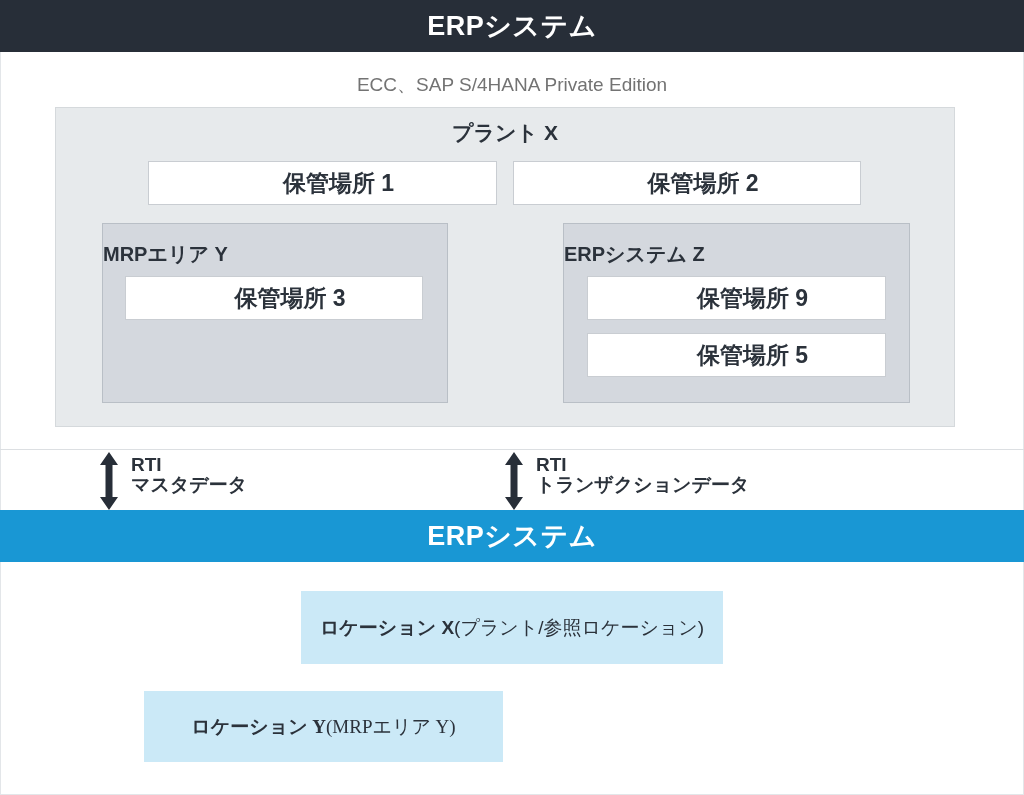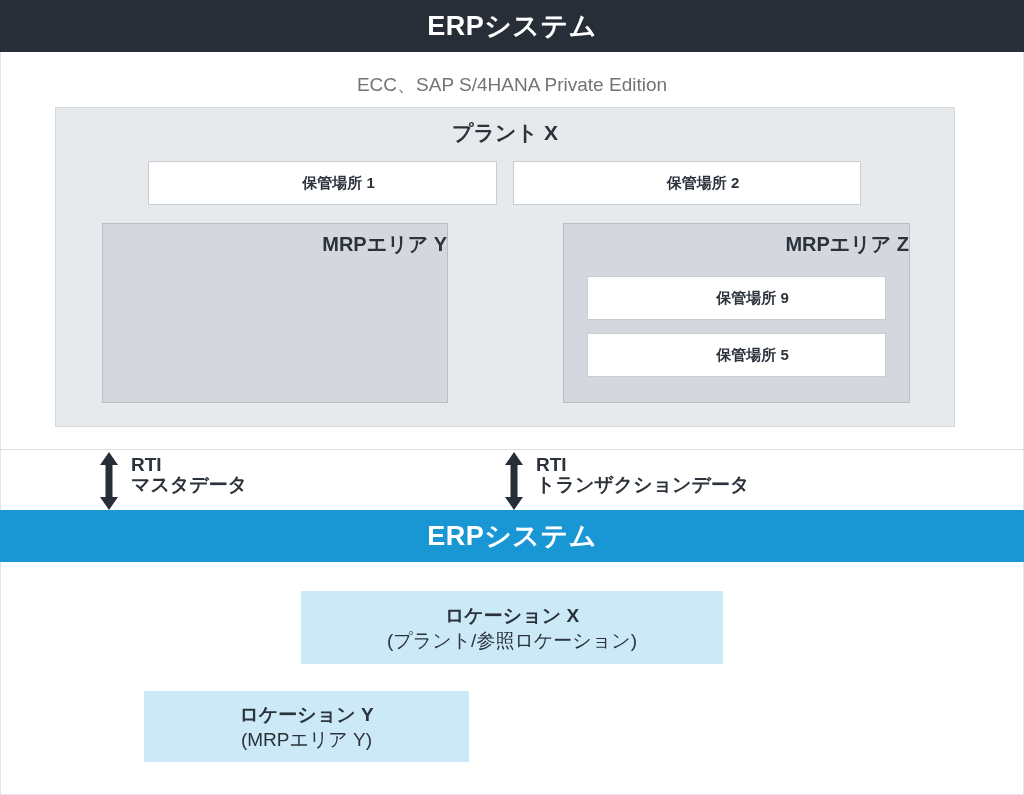--- a/index.html
+++ b/index.html
@@ -7,43 +7,43 @@
   #stage{position:relative;width:1024px;height:795px;background:#ffffff;overflow:hidden;
          box-shadow:inset 0 0 0 1px #e3e6e9;}
   .bar{position:absolute;left:0;width:1024px;height:52px;display:flex;align-items:center;justify-content:center;}
   .bar-top{top:0;background:#272e38;}
   .bar-bottom{top:510px;background:#1997d4;}
   .bar .bar-title{color:#ffffff;font-size:27px;font-weight:bold;letter-spacing:.5px;}
   .subtitle{position:absolute;top:72px;left:0;width:1024px;text-align:center;font-size:19px;color:#737373;}
   .plant{position:absolute;left:55px;top:107px;width:900px;height:320px;background:#e7eaec;border:1px solid #d5d9dc;box-sizing:border-box;}
   .plant-title{margin-top:11px;text-align:center;font-size:21px;font-weight:bold;}
   .sl{position:absolute;background:#ffffff;border:1px solid #c9cdd2;box-sizing:border-box;
-      display:flex;align-items:center;justify-content:center;font-size:15px;font-weight:bold;padding-left:32px;}
+      display:flex;align-items:center;justify-content:center;font-size:23px;font-weight:bold;padding-left:32px;}
   .sl1{left:92px;top:53px;width:349px;height:44px;}
   .sl2{left:457px;top:53px;width:348px;height:44px;}
   .mrp{position:absolute;top:115px;width:346px;height:180px;background:#d4d8de;border:1px solid #b9bfc6;box-sizing:border-box;}
   .mrpY{left:46px;}
   .mrpZ{left:507px;width:347px;}
-  .mrp-title{margin-top:7px;text-align:right;font-size:20px;font-weight:bold;}
+  .mrp-title{margin-top:17px;text-align:left;font-size:20px;font-weight:bold;}
   .sl3{left:22px;top:52px;width:298px;height:44px;}
   .sl4{left:23px;top:52px;width:299px;height:44px;}
   .sl5{left:23px;top:109px;width:299px;height:44px;}
   .divider{position:absolute;top:449px;left:0;width:1024px;height:1px;background:#dcdfe2;}
   .connector{position:absolute;top:452px;height:58px;display:flex;align-items:flex-start;}
   .connector svg{display:block;}
   .conn-left{left:100px;}
   .conn-right{left:505px;}
   .conn-label{position:absolute;top:455px;font-size:19px;font-weight:bold;line-height:20px;white-space:nowrap;}
   .lbl-left{left:131px;}
   .lbl-right{left:536px;}
-  .loc{position:absolute;background:#cbe9f7;display:flex;flex-direction:column;align-items:center;justify-content:center;
+  .loc{position:absolute;background:#cbe9f7;display:flex;flex-direction:row;align-items:center;justify-content:center;
        text-align:center;font-size:19px;line-height:25px;}
   .loc .loc-name{font-weight:bold;}
   .locX{left:301px;top:591px;width:422px;height:73px;}
-  .locY{left:144px;top:691px;width:325px;height:71px;}
+  .locY{left:144px;top:691px;width:359px;height:71px;font-family:Liberation Serif, serif;}
   .locZ{left:553px;top:691px;width:330px;height:71px;}
 </style>
 </head>
 <body>
 
 <div id="stage">
 
   <div class="bar bar-top">
     <span class="bar-title">ERPシステム</span>
   </div>
@@ -51,24 +51,25 @@
   <div class="subtitle">ECC、SAP S/4HANA Private Edition</div>
 
   <div class="plant">
     <div class="plant-title">プラント X</div>
 
     <div class="sl sl1">保管場所 1</div>
     <div class="sl sl2">保管場所 2</div>
 
     <div class="mrp mrpY">
       <div class="mrp-title">MRPエリア Y</div>
+      <div class="sl sl3">保管場所 3</div>
     </div>
 
     <div class="mrp mrpZ">
-      <div class="mrp-title">MRPエリア Z</div>
+      <div class="mrp-title">ERPシステム Z</div>
       <div class="sl sl4">保管場所 9</div>
       <div class="sl sl5">保管場所 5</div>
     </div>
   </div>
 
   <div class="divider"></div>
 
   <div class="connector conn-left">
     <svg width="18" height="58" viewBox="0 0 18 58" aria-hidden="true">
       <polygon fill="#272e38" points="9,0 18,13 12.5,13 12.5,45 18,45 9,58 0,45 5.5,45 5.5,13 0,13"></polygon>

